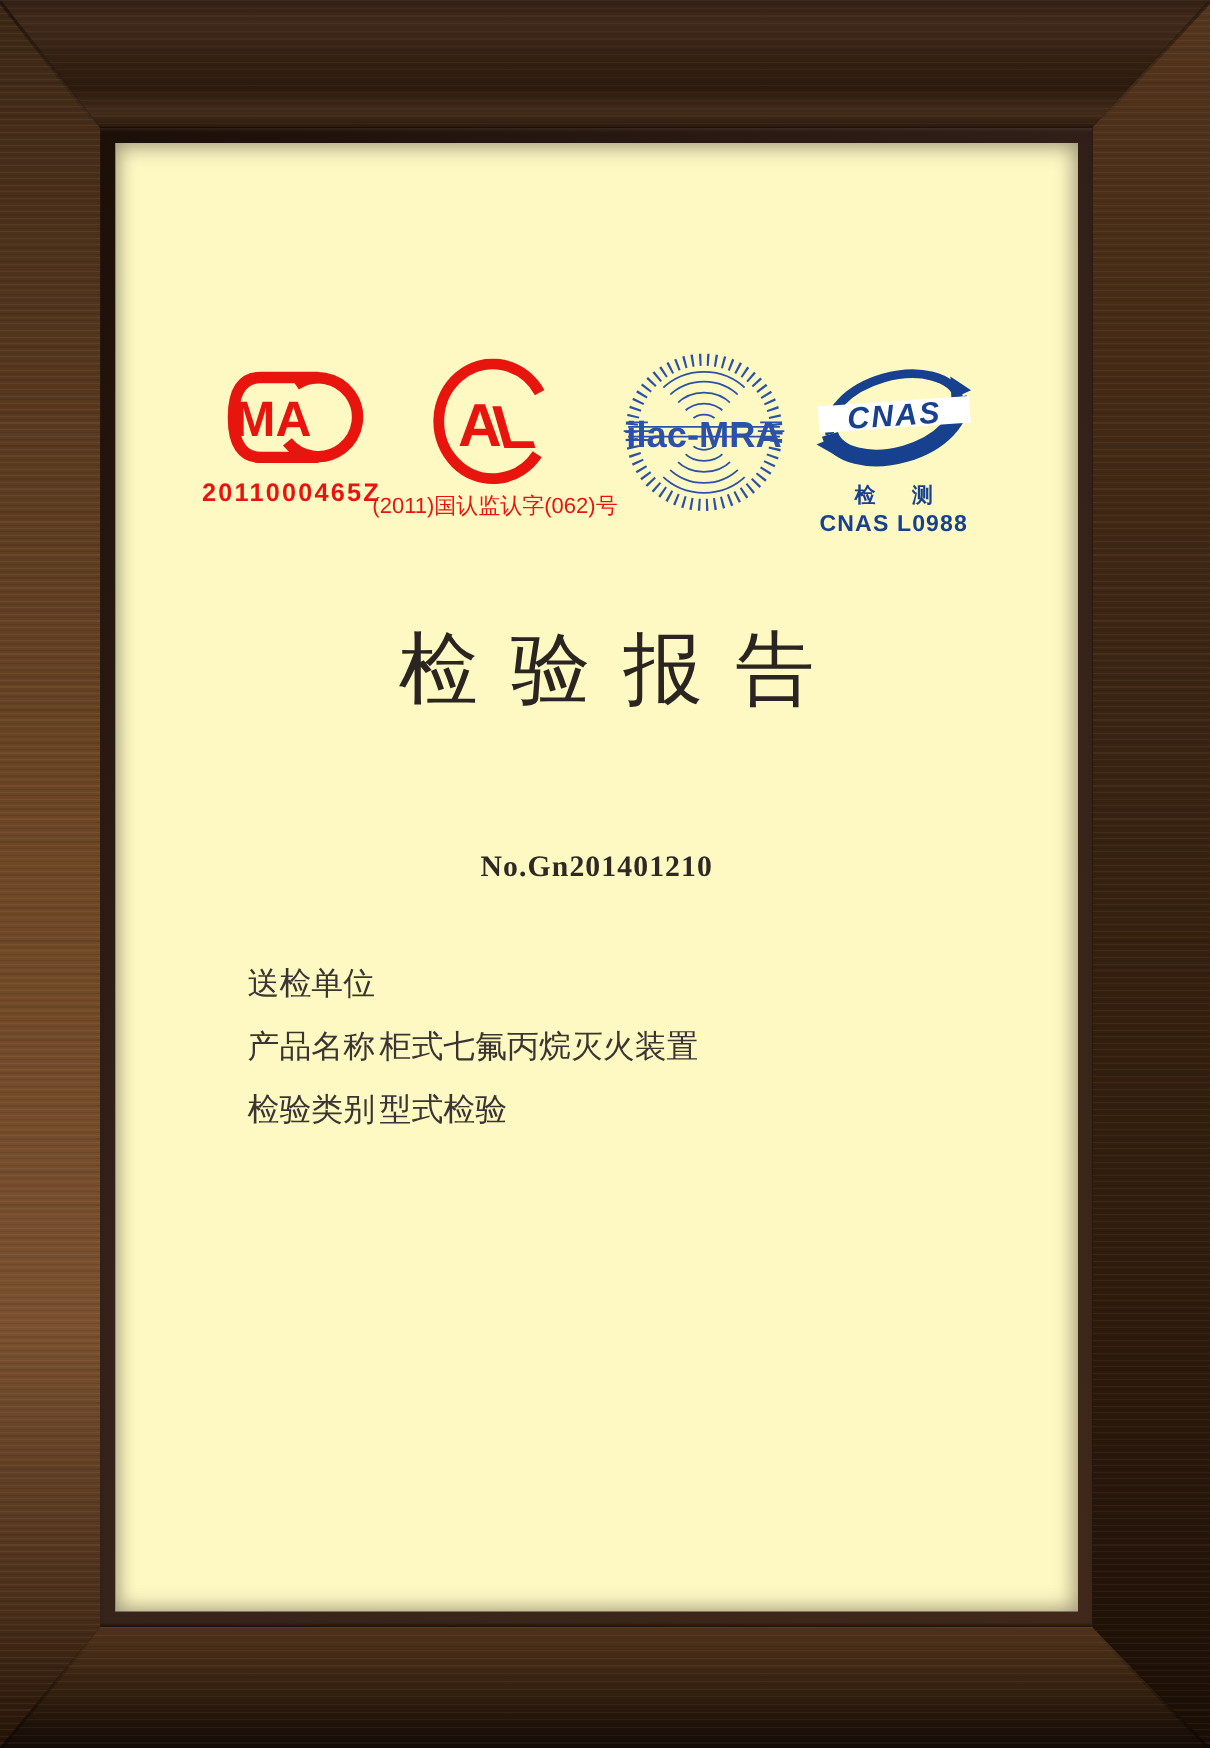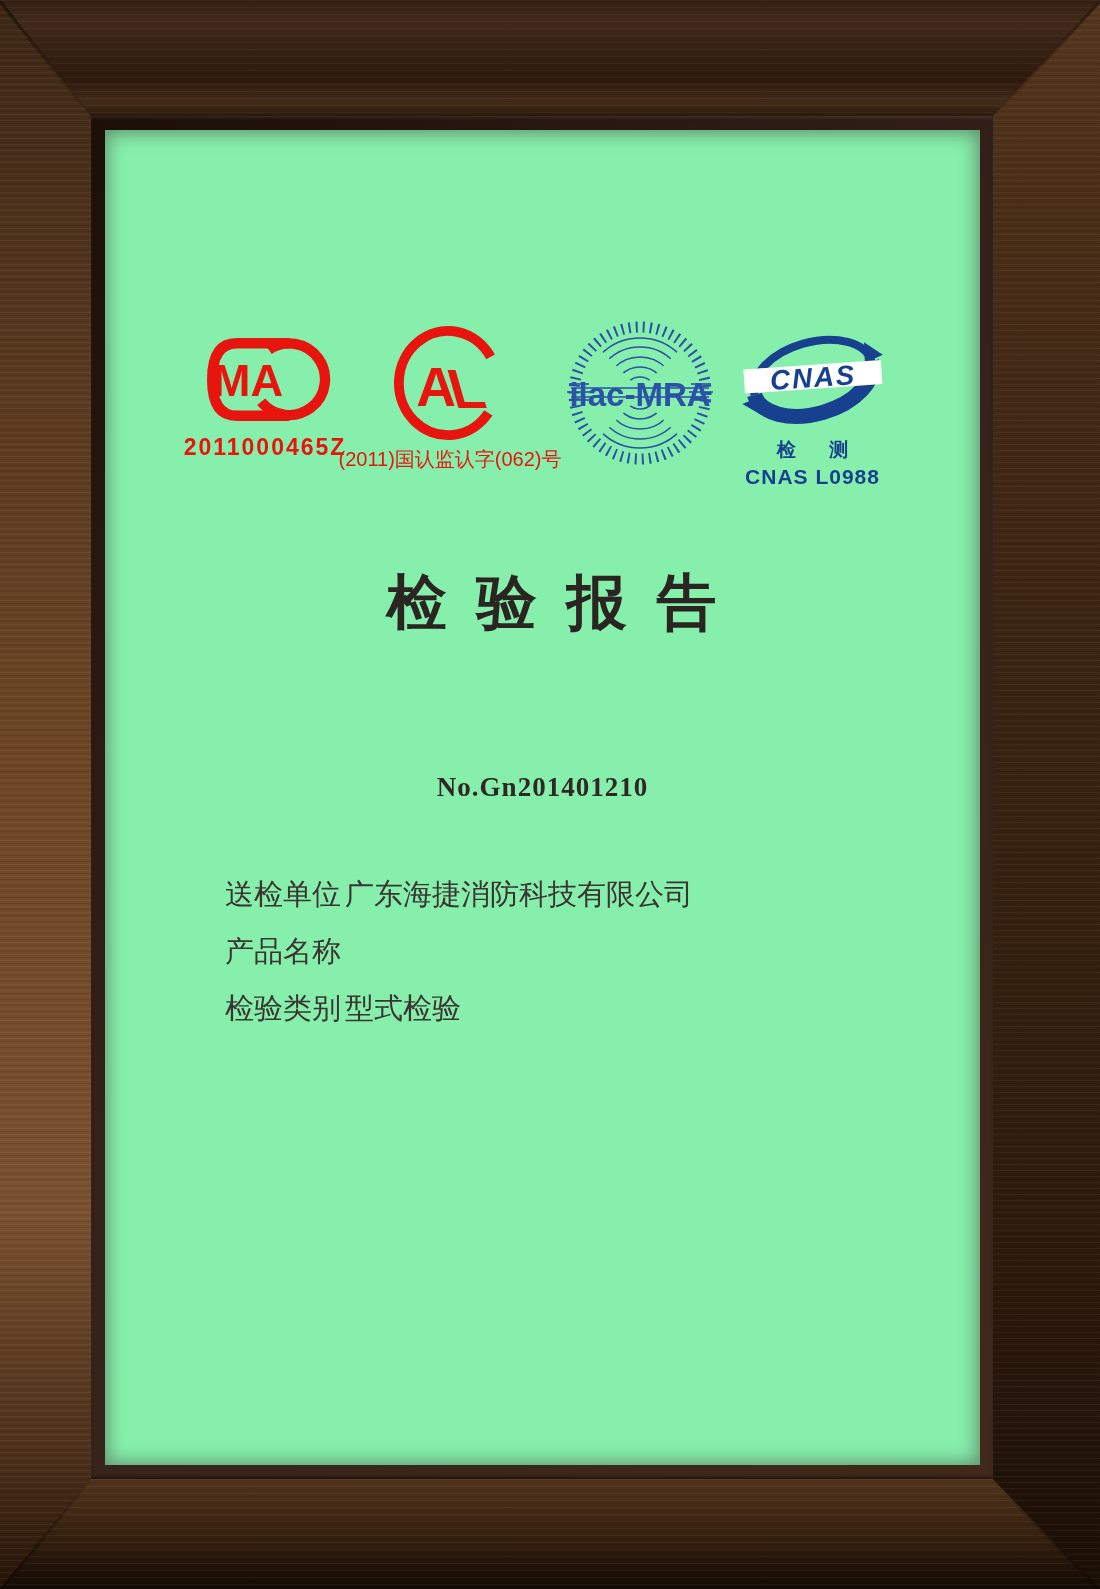--- a/index.html
+++ b/index.html
@@ -38,21 +38,21 @@
   .seam-bl{left:0;top:1589px;width:145px;transform:rotate(-50.4deg);
     background:linear-gradient(to right,rgba(10,5,2,.55),rgba(10,5,2,0));}
   .seam-br{left:1100px;top:1589px;width:155px;transform:rotate(-134.2deg);
     background:linear-gradient(to right,rgba(10,5,2,.5),rgba(10,5,2,0));}
 
   .frame-lip{position:absolute;left:91px;top:116px;width:902px;height:1363px;
     background:linear-gradient(135deg,#1c0f08 0%,#33211a 45%,#40291a 100%);
     box-shadow:inset 0 2px 3px rgba(255,235,210,0.10), inset 0 -2px 3px rgba(0,0,0,0.5);}
 
   
-  .paper{position:absolute;left:105px;top:130px;width:875px;height:1335px;background:#86efac;
+  .paper{position:absolute;left:105px;top:130px;width:875px;height:1335px;background:#fef9c3;
     box-shadow:
       inset 0 8px 16px rgba(70,60,55,0.22),
       inset 8px 0 14px rgba(70,60,55,0.14),
       inset -8px 0 16px rgba(70,60,55,0.20),
       inset 0 -8px 16px rgba(70,60,55,0.18);}
 
   
   .logos-row{position:absolute;top:188px;left:0;right:0;display:flex;justify-content:center;
     align-items:flex-start;gap:20px;}
   .logo-block{display:flex;flex-direction:column;align-items:center;}
@@ -61,21 +61,21 @@
   .logo-ilac{width:150px;}
   .logo-cnas{width:155px;margin-top:10px;}
   .red-caption{color:#e8150f;white-space:nowrap;}
   .cma-caption{margin-top:7px;font-size:23px;letter-spacing:2px;font-weight:700;}
   .cal-caption{margin-top:5px;font-size:20px;font-weight:500;}
   .cnas-cn{margin-top:7px;color:#17418f;font-size:19px;font-weight:bold;letter-spacing:14px;text-indent:14px;}
   .cnas-code{margin-top:2px;color:#17418f;font-size:21px;font-weight:bold;letter-spacing:1px;}
 
   
   .doc-title{position:absolute;top:443px;left:0;right:0;text-align:center;
-    font-size:60px;font-weight:700;color:#2b2522;letter-spacing:30px;text-indent:30px;line-height:1;padding-left:18px;}
+    font-size:72px;font-weight:400;color:#2b2522;letter-spacing:30px;text-indent:30px;line-height:1;padding-left:18px;}
   .report-no{position:absolute;top:642px;left:0;right:0;text-align:center;
     font-family:"Liberation Serif","DejaVu Serif",serif;font-weight:bold;
     font-size:27px;color:#2f2824;letter-spacing:1px;}
   .info-block{position:absolute;top:745px;left:120px;}
   .info-line{display:flex;gap:4px;font-size:29px;color:#3b3431;height:57px;align-items:flex-start;}
   .issuer-line{position:absolute;top:1130px;left:0;right:0;text-align:center;
     font-size:25px;color:#3b3431;letter-spacing:1px;}
 </style>
 </head>
 <body>
@@ -173,24 +173,24 @@
       </div>
     </div>
 
     <div class="doc-title">检验报告</div>
 
     <div class="report-no">No.Gn201401210</div>
 
     <div class="info-block">
       <div class="info-line">
         <span>送检单位</span>
-        <span>广东海捷消防科技有限公司</span>
       </div>
       <div class="info-line">
         <span>产品名称</span>
+        <span>柜式七氟丙烷灭火装置</span>
       </div>
       <div class="info-line">
         <span>检验类别</span>
         <span>型式检验</span>
       </div>
     </div>
 
   </div>
 </div>
 

